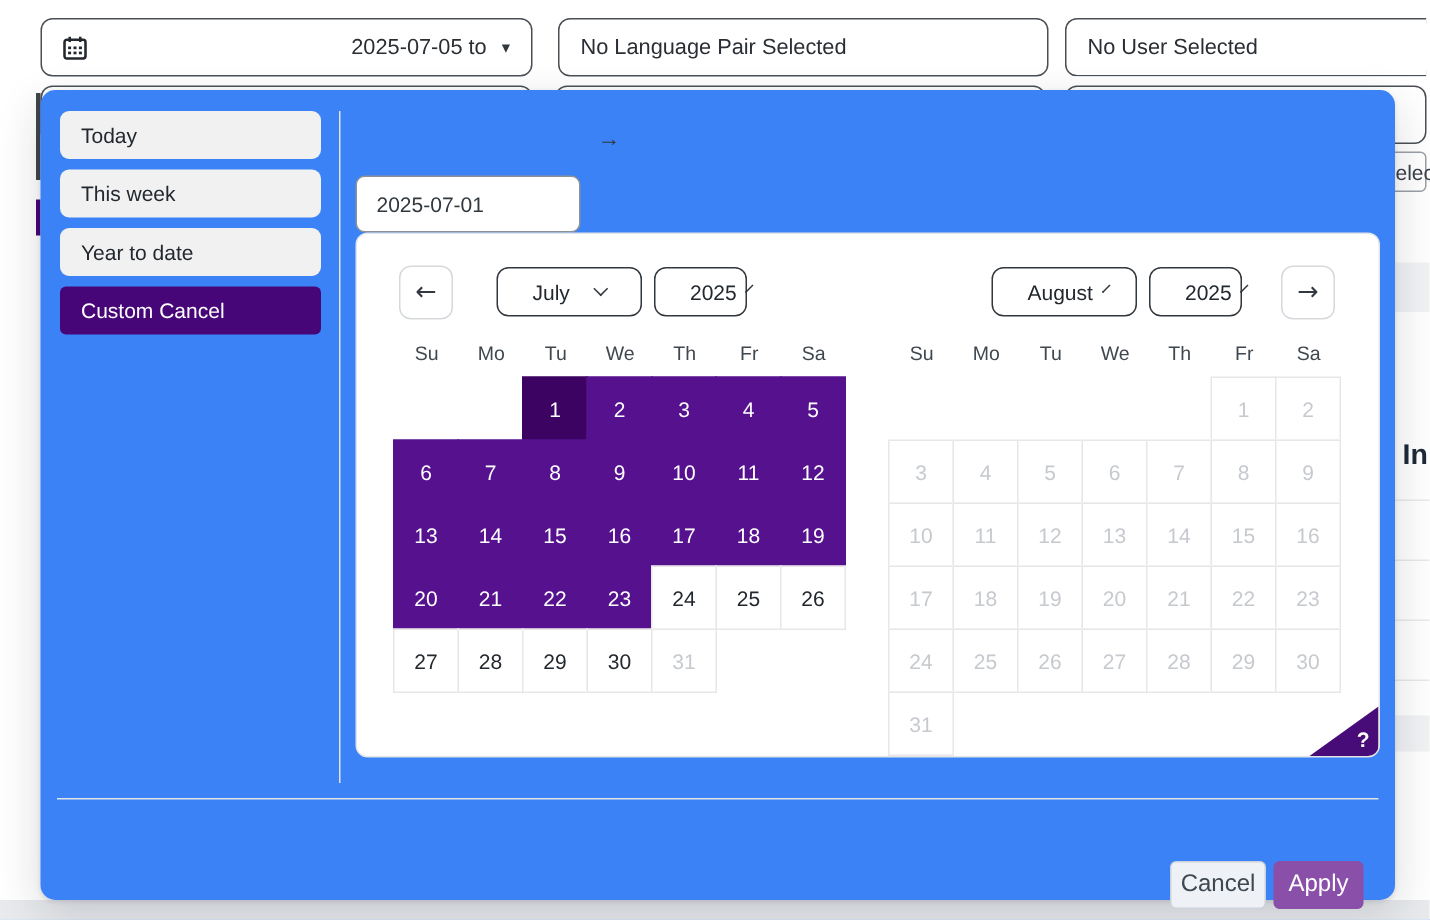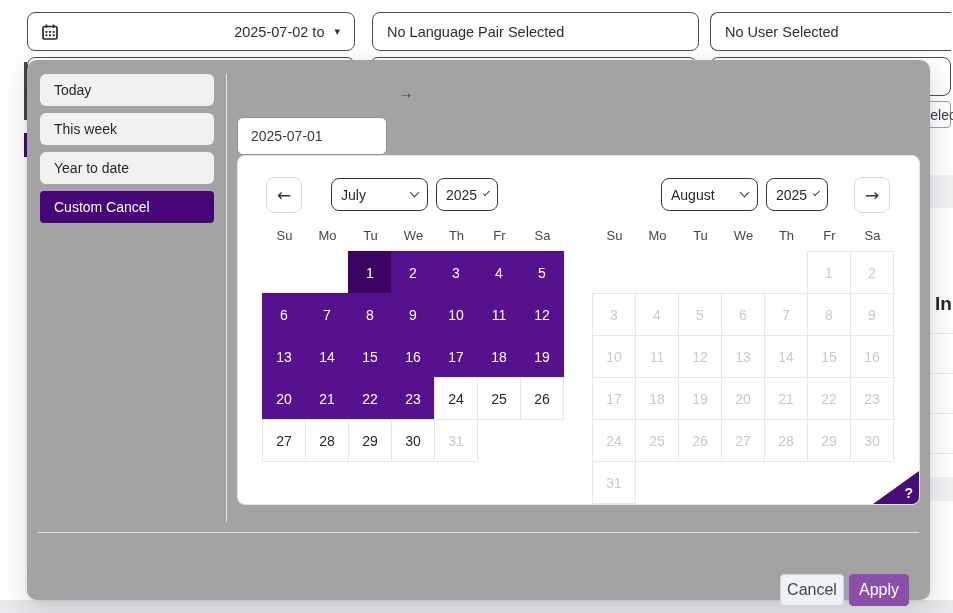--- a/index.html
+++ b/index.html
@@ -18,21 +18,21 @@
 
   
   .row2-box { position:absolute; height:39px; border:1px solid #4a4f55; border-radius:8px; background:#fff; z-index:2; }
   .row3-box { position:absolute; left:710px; top:101px; width:241px; height:27px;
     border:1px solid #9aa0a6; border-radius:4px; background:#fff; z-index:2; }
   .frag-text { position:absolute; z-index:2; font-size:14px; color:#3a4148; white-space:nowrap; }
   .frag { position:absolute; z-index:2; }
   .sliver { position:absolute; width:3px; z-index:2; }
 
   
-  .panel { position:absolute; left:27px; top:60px; width:903px; height:540px; background:#a3a3a3;
+  .panel { position:absolute; left:27px; top:60px; width:903px; height:540px; background:#3b82f6;
     border-radius:10px; box-shadow:0 10px 30px rgba(20,24,40,.16), 0 1px 3px rgba(20,24,40,.10); z-index:10; }
 
   .preset-list { position:absolute; left:13px; top:14px; width:174px; }
   .preset { display:block; width:174px; height:32px; margin-bottom:7px; border:0; text-align:left;
     padding:0 14px; font-size:14px; color:#23282e; background:#f1f1f2; border-radius:6px;
     font-family:"Liberation Sans", sans-serif; cursor:pointer; }
   .preset.active { background:var(--preset-active); color:#fff; border-radius:4px; }
 
   .vdivider { position:absolute; left:199px; top:14px; width:1px; height:448px; background:#e0e4e7; }
 
@@ -45,21 +45,21 @@
     align-items:center; justify-content:center; font-size:15px; color:#33383e; }
 
   
   .cal-container { position:absolute; left:210px; top:95px; width:683px; height:350px;
     border:1px solid #e3e6e9; border-radius:8px; background:#fff; overflow:hidden; }
   .nav-btn { position:absolute; top:21px; width:36px; height:36px; border:1px solid #d6d9dc; border-radius:8px;
     background:#fff; font-size:17px; color:#33383e; cursor:pointer; display:flex; align-items:center; justify-content:center;
     font-family:"DejaVu Sans", sans-serif; }
   .prev-btn { left:28px; } .next-btn { left:616px; }
   .sel { position:absolute; top:22px; height:33px; border:1px solid #33383e; border-radius:8px; background:#fff;
-    display:flex; align-items:center; justify-content:space-between; padding:0 9px; font-size:14px; color:#23282e; cursor:pointer; }
+    display:flex; align-items:center; justify-content:space-between; padding:0 23px; font-size:14px; color:#23282e; cursor:pointer; }
   .chev { width:7px; height:7px; border-right:1.6px solid #33383e; border-bottom:1.6px solid #33383e;
     transform:rotate(45deg); margin-top:-4px; margin-left:8px; }
   .m-left-month { left:93px; width:97px; } .m-left-year { left:198px; width:62px; }
   .m-right-month { left:423px; width:97px; } .m-right-year { left:528px; width:62px; }
 
   .weekdays { position:absolute; top:72px; display:flex; }
   .weekdays span { display:inline-block; width:43px; text-align:center; font-size:13px; color:#3f474f; }
   .wd-left { left:25px; } .wd-right { left:355px; }
 
   .grid { position:absolute; top:96px; display:grid; grid-template-columns:repeat(7,43px); grid-auto-rows:42px; }
@@ -110,21 +110,21 @@
         <line x1="11.5" y1="0.5" x2="11.5" y2="4" stroke="#23282e" stroke-width="1.7"></line>
         <rect x="3.4" y="7" width="2" height="1.8" fill="#23282e"></rect>
         <rect x="7" y="7" width="2" height="1.8" fill="#23282e"></rect>
         <rect x="10.6" y="7" width="2" height="1.8" fill="#23282e"></rect>
         <rect x="3.4" y="10.4" width="2" height="1.8" fill="#23282e"></rect>
         <rect x="7" y="10.4" width="2" height="1.8" fill="#23282e"></rect>
         <rect x="10.6" y="10.4" width="2" height="1.8" fill="#23282e"></rect>
       </svg>
   </span>
   <span class="date-right">
-    <span>2025-07-02 to</span>
+    <span>2025-07-05 to</span>
     <span class="caret-glyph">▾</span>
   </span>
 </div>
 <div class="filter-box lang-box">
   <span>No Language Pair Selected</span>
 </div>
 <div class="filter-box user-box">
   <span>No User Selected</span>
 </div>
 

